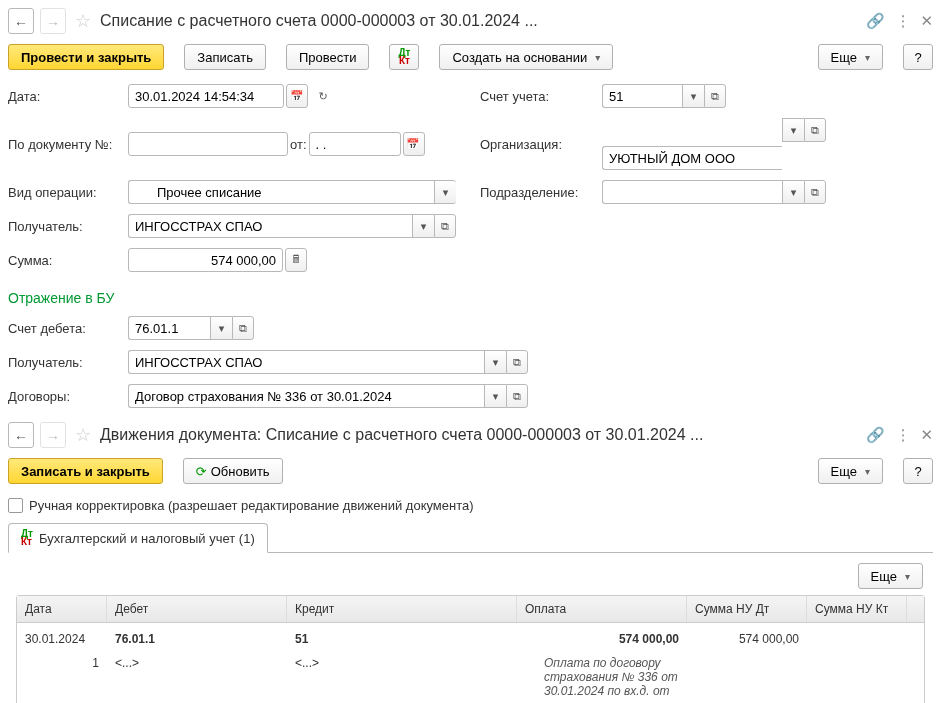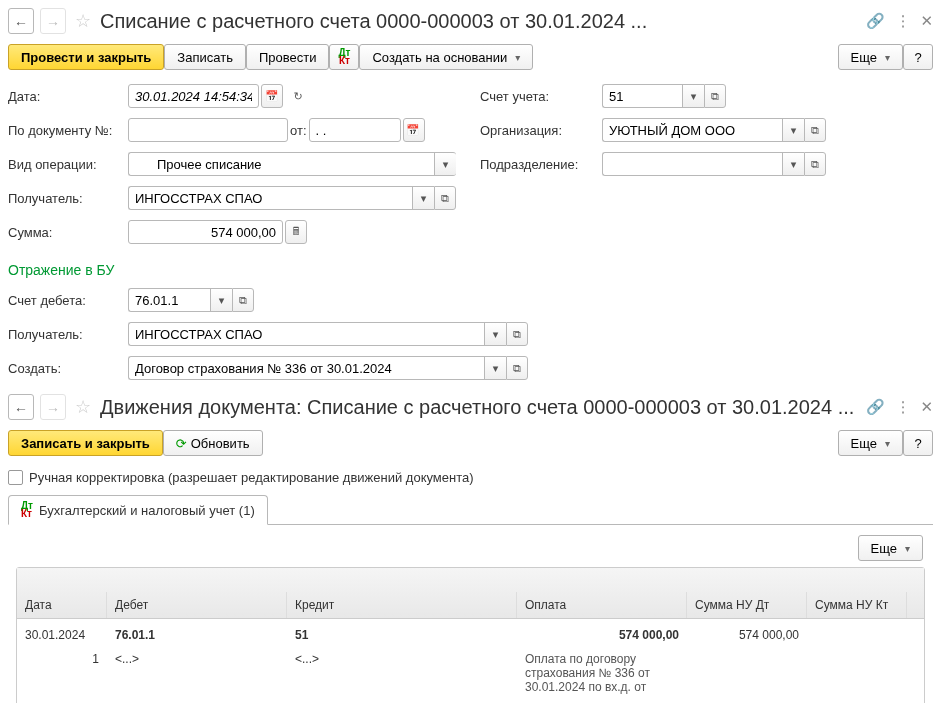--- a/index.html
+++ b/index.html
@@ -1,56 +1,56 @@
 <!DOCTYPE html>
 <html><head>
 <meta charset="utf-8">
 <style>
 * { box-sizing: border-box; font-family: Arial, sans-serif; }
 body { margin: 0; padding: 8px; font-size: 13px; color: #333; background: #fff; width: 941px; }
 .titlebar { display: flex; align-items: center; gap: 6px; margin-bottom: 10px; }
 .nav-btn { width: 26px; height: 26px; border: 1px solid #b8b8b8; background: #fff; border-radius: 3px; display: flex; align-items: center; justify-content: center; cursor: pointer; font-size: 14px; color: #555; }
 .nav-btn.disabled { opacity: 0.4; }
 .star-icon { width: 22px; height: 22px; display: flex; align-items: center; justify-content: center; color: #ccc; font-size: 18px; }
-.title-text { font-size: 20px; color: #333; flex: 1; white-space: nowrap; overflow: hidden; text-overflow: ellipsis; }
+.title-text { font-size: 16px; color: #333; flex: 1; white-space: nowrap; overflow: hidden; text-overflow: ellipsis; }
 .title-icons { display: flex; gap: 10px; align-items: center; color: #888; }
 .title-icon { cursor: pointer; font-size: 15px; }
-.toolbar { display: flex; align-items: center; gap: 0; margin-bottom: 14px; }
+.toolbar { display: flex; align-items: center; gap: 20px; margin-bottom: 14px; }
 .btn { height: 26px; border: 1px solid #b0b0b0; background: linear-gradient(#fff,#f0f0f0); border-radius: 3px; padding: 0 12px; font-size: 13px; cursor: pointer; display: flex; align-items: center; gap: 4px; }
 .btn-yellow { background: linear-gradient(#ffe97a,#ffd633); border-color: #c9a227; font-weight: bold; }
 .btn-dropdown::after { content: "▾"; margin-left: 4px; color: #666; font-size: 10px; }
 .btn-icon { width: 30px; padding: 0; justify-content: center; }
 .spacer { flex: 1; }
 .form-grid { display: grid; grid-template-columns: 108px 340px 110px 280px; column-gap: 12px; row-gap: 10px; align-items: center; margin-bottom: 12px; }
 .label { color: #333; }
 .field { display: flex; gap: 2px; align-items: center; }
 .input { height: 24px; border: 1px solid #b8b8b8; border-radius: 3px; padding: 0 6px; font-size: 13px; background: #fff; }
-.input-w1 { width: 131px; font-style: italic; }
+.input-w1 { width: 156px; }
 .input-w3 { width: 80px; }
 .mini-btn { width: 22px; height: 24px; border: 1px solid #b8b8b8; background: linear-gradient(#fff,#efefef); border-radius: 3px; display: flex; align-items: center; justify-content: center; cursor: pointer; font-size: 11px; color: #555; }
 .section-title { color: #009933; font-size: 14px; margin: 18px 0 10px; }
 .form-grid2 { display: grid; grid-template-columns: 108px 400px; column-gap: 12px; row-gap: 10px; align-items: center; margin-bottom: 14px; }
 .sub-titlebar { display: flex; align-items: center; gap: 6px; margin: 6px 0 10px; }
 .checkbox-row { display: flex; align-items: center; gap: 6px; margin-bottom: 10px; font-size: 13px; }
 .checkbox { width: 15px; height: 15px; border: 1px solid #999; border-radius: 2px; background: #fff; }
 .tabs { display: flex; border-bottom: 1px solid #b8b8b8; margin-bottom: 10px; }
 .tab { padding: 6px 12px; border: 1px solid #b8b8b8; border-bottom: 1px solid #fff; margin-bottom: -1px; border-radius: 4px 4px 0 0; background: #fff; display: flex; align-items: center; gap: 6px; font-size: 13px; }
 .dtkt { font-size: 10px; line-height: 8px; }
 .dtkt .dt { color: #009900; font-weight: bold; }
 .dtkt .kt { color: #cc0000; font-weight: bold; }
 .grid-toolbar { display: flex; justify-content: flex-end; margin-bottom: 6px; padding: 0 10px; }
 .table { width: 100%; border: 1px solid #ccc; border-radius: 3px; margin: 0 8px 8px; width: calc(100% - 16px); }
 .thead { display: grid; grid-template-columns: 90px 180px 230px 170px 120px 100px; background: linear-gradient(#f5f5f5,#e8e8e8); border-bottom: 1px solid #ccc; }
-.th { padding: 6px 8px; font-size: 12px; color: #333; border-right: 1px solid #ddd; margin-top: 24px; }
+.th { padding: 6px 8px; font-size: 12px; color: #333; border-right: 1px solid #ddd; }
 .tbody { padding: 4px 0; }
 .trow { display: grid; grid-template-columns: 90px 180px 230px 170px 120px 100px; padding: 2px 0; }
 .td { padding: 3px 8px; font-size: 12px; white-space: nowrap; overflow: hidden; text-overflow: ellipsis; }
 .td.bold { font-weight: bold; }
 .td.right { text-align: right; }
-.td.italic { color: #555; white-space: normal; }
+.td.italic { font-style: italic; color: #555; white-space: normal; margin-left: 19px; }
 .combo { display: flex; }
 .combo .input { border-right: none; border-radius: 3px 0 0 3px; }
 .combo .mini-btn:first-of-type { border-radius: 0; border-right: none; }
 .combo .mini-btn:last-of-type { border-radius: 0 3px 3px 0; }
 .input.amount { text-align: right; width: 155px; }
 </style>
 </head>
 <body>
 
 <div class="titlebar">
@@ -94,21 +94,21 @@
 
   <div class="label">По документу №:</div>
   <div class="field">
     <input class="input" style="width: 160px;" value="">
     <span class="label">от:</span>
     <input class="input" style="width: 92px;" value=". .">
     <div class="mini-btn">📅</div>
   </div>
   <div class="label">Организация:</div>
   <div class="combo">
-    <input class="input" style="width: 180px;" value="УЮТНЫЙ ДОМ ООО">
+    <input class="input" style="width: 180px; margin-top: 28px;" value="УЮТНЫЙ ДОМ ООО">
     <div class="mini-btn">▾</div>
     <div class="mini-btn">⧉</div>
   </div>
 
   <div class="label">Вид операции:</div>
   <div class="combo">
     <input class="input" style="width: 306px; padding-left: 28px;" value="Прочее списание">
     <div class="mini-btn">▾</div>
   </div>
   <div class="label">Подразделение:</div>
@@ -146,21 +146,21 @@
     <div class="mini-btn">⧉</div>
   </div>
 
   <div class="label">Получатель:</div>
   <div class="combo">
     <input class="input" style="width: 356px;" value="ИНГОССТРАХ СПАО">
     <div class="mini-btn">▾</div>
     <div class="mini-btn">⧉</div>
   </div>
 
-  <div class="label">Создать:</div>
+  <div class="label">Договоры:</div>
   <div class="combo">
     <input class="input" style="width: 356px;" value="Договор страхования № 336 от 30.01.2024">
     <div class="mini-btn">▾</div>
     <div class="mini-btn">⧉</div>
   </div>
 </div>
 
 <div class="sub-titlebar">
   <div class="nav-btn">←</div>
   <div class="nav-btn disabled">→</div>

